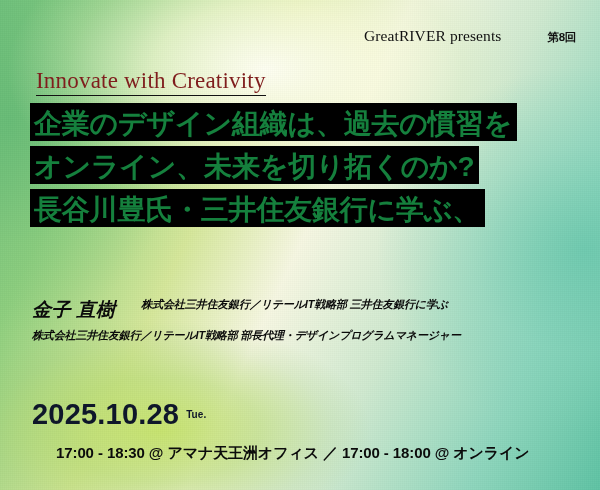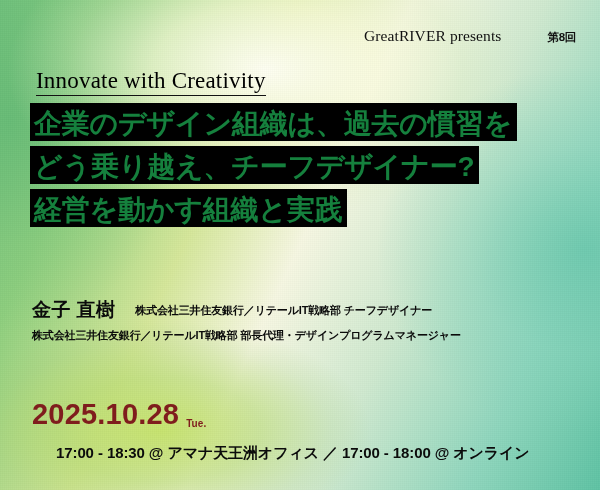--- a/index.html
+++ b/index.html
@@ -121,21 +121,21 @@
     margin-left: 36px;
   }
 
   
   .tagline {
     position: absolute;
     top: 68px;
     left: 36px;
     font-family: "Liberation Serif", serif;
     font-size: 23px;
-    color: #000000;
+    color: #7f1d1d;
     letter-spacing: 0.2px;
     border-bottom: 1.3px solid #121212;
     padding-bottom: 1px;
     line-height: 1.15;
     white-space: nowrap;
   }
 
   
   .headline {
     position: absolute;
@@ -160,48 +160,49 @@
 
   
   .speakers {
     position: absolute;
     top: 297px;
     left: 32px;
     width: 562px;
   }
   .speaker-row {
     display: flex;
-    align-items: center;
-    gap: 20px;
+    align-items: flex-start;
+    gap: 26px;
     margin-bottom: 5px;
     color: #0b0b0b;
     white-space: nowrap;
+    font-style: italic;
   }
   .speaker-name {
     font-family: "Liberation Sans", sans-serif;
     font-weight: bold;
     font-size: 19px;
     letter-spacing: 0.4px;
   }
   .speaker-affil {
     font-family: "Liberation Sans", sans-serif;
     font-weight: bold;
     font-size: 11px;
     letter-spacing: -0.15px;
   }
 
   
   .date-row {
     position: absolute;
     top: 400px;
     left: 32px;
     display: flex;
-    align-items: flex-end;
+    align-items: center;
     gap: 7px;
-    color: #7f1d1d;
+    color: #0f172a;
   }
   .date-main {
     font-family: "Liberation Sans", sans-serif;
     font-weight: bold;
     font-size: 29px;
     letter-spacing: 0.2px;
     line-height: 1;
   }
   .date-weekday {
     font-family: "Liberation Sans", sans-serif;
@@ -238,28 +239,28 @@
 
     <div class="brand-row">
       <span class="brand-presents">GreatRIVER presents</span>
       <span class="brand-edition">第8回</span>
     </div>
 
     <div class="tagline">Innovate with Creativity</div>
 
     <div class="headline">
       <span class="hl-line">企業のデザイン組織は、過去の慣習を</span>
-      <span class="hl-line">どう乗り越え、チーフデザイナー?</span>
-      <span class="hl-line">経営を動かす組織と実践</span>
+      <span class="hl-line">オンライン、未来を切り拓くのか?</span>
+      <span class="hl-line">長谷川豊氏・三井住友銀行に学ぶ、</span>
     </div>
 
     <div class="speakers">
       <div class="speaker-row">
         <span class="speaker-name">金子 直樹</span>
-        <span class="speaker-affil">株式会社三井住友銀行／リテールIT戦略部 チーフデザイナー</span>
+        <span class="speaker-affil">株式会社三井住友銀行／リテールIT戦略部 三井住友銀行に学ぶ</span>
       </div>
       <div class="speaker-row">
         <span class="speaker-affil">株式会社三井住友銀行／リテールIT戦略部 部長代理・デザインプログラムマネージャー</span>
       </div>
     </div>
 
     <div class="date-row">
       <span class="date-main">2025.10.28</span>
       <span class="date-weekday">Tue.</span>
     </div>

